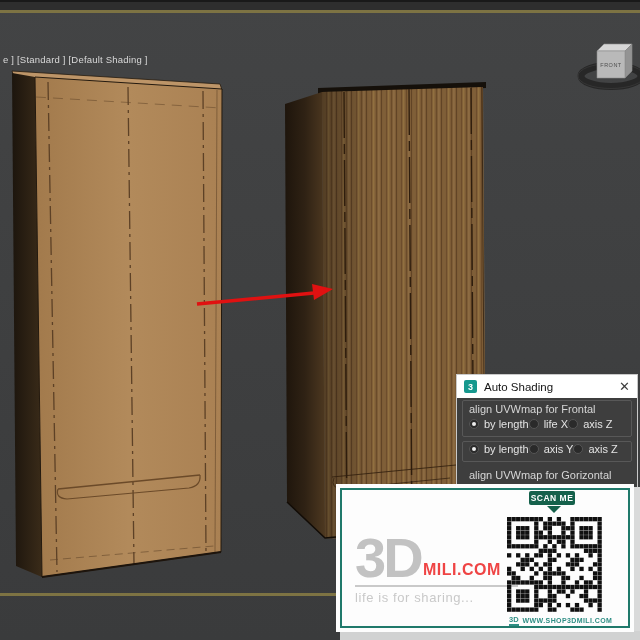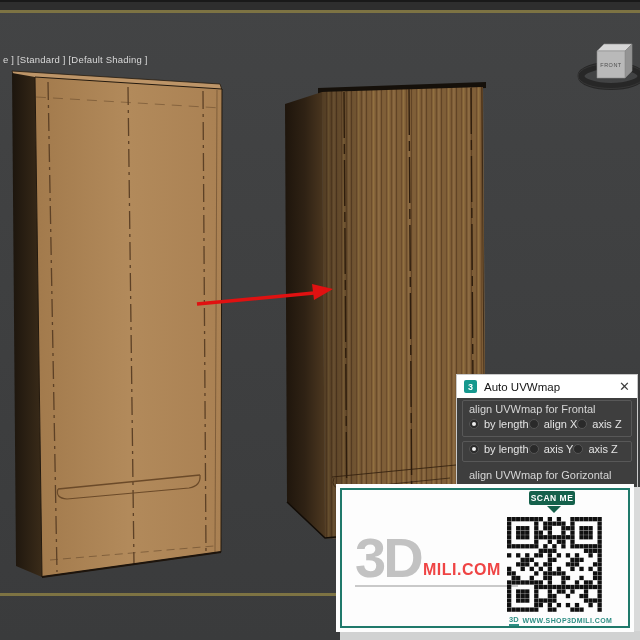--- a/index.html
+++ b/index.html
@@ -143,34 +143,34 @@
 
   <div class="topbar"></div>
   <div class="vp-line top"></div>
   <div class="vp-line bottom"></div>
   <div class="vp-label">e ] [Standard ] [Default Shading ]</div>
 
 
   <div class="dialog">
     <div class="dlg-title">
       <span class="dlg-icon">3</span>
-      <span class="dlg-title-text">Auto UVWmap</span>
+      <span class="dlg-title-text">Auto Shading</span>
       <span class="dlg-close">✕</span>
     </div>
     <div class="dlg-body">
       <div class="group">
         <div class="group-label">align UVWmap for Frontal</div>
         <div class="radio-row">
           <span class="radio-opt">
               <span class="radio sel"></span>
               <span>by length</span>
             </span>
           <span class="radio-opt">
               <span class="radio"></span>
-              <span>align X</span>
+              <span>life X</span>
             </span>
           <span class="radio-opt">
               <span class="radio"></span>
               <span>axis Z</span>
             </span>
         </div>
       </div>
       <div class="group">
         <div class="radio-row">
           <span class="radio-opt">
@@ -194,20 +194,21 @@
   </div>
 
   <div class="strip-right"></div>
   <div class="strip-bottom"></div>
 
   <div class="card">
     <div class="card-border"></div>
     <div class="logo-big">3D</div>
     <div class="logo-small">MILI.COM</div>
     <div class="logo-rule"></div>
+    <div class="tagline">life is for sharing...</div>
     <div class="badge">SCAN ME</div>
     <div class="badge-arrow"></div>
     <svg class="qr" id="qr" viewBox="0 0 95 95" fill="#101010">
         <rect x="0.00" y="0.00" width="4.30" height="4.30"></rect>
         <rect x="4.52" y="0.00" width="4.30" height="4.30"></rect>
         <rect x="9.05" y="0.00" width="4.30" height="4.30"></rect>
         <rect x="13.57" y="0.00" width="4.30" height="4.30"></rect>
         <rect x="18.10" y="0.00" width="4.30" height="4.30"></rect>
         <rect x="22.62" y="0.00" width="4.30" height="4.30"></rect>
         <rect x="27.14" y="0.00" width="4.30" height="4.30"></rect>

